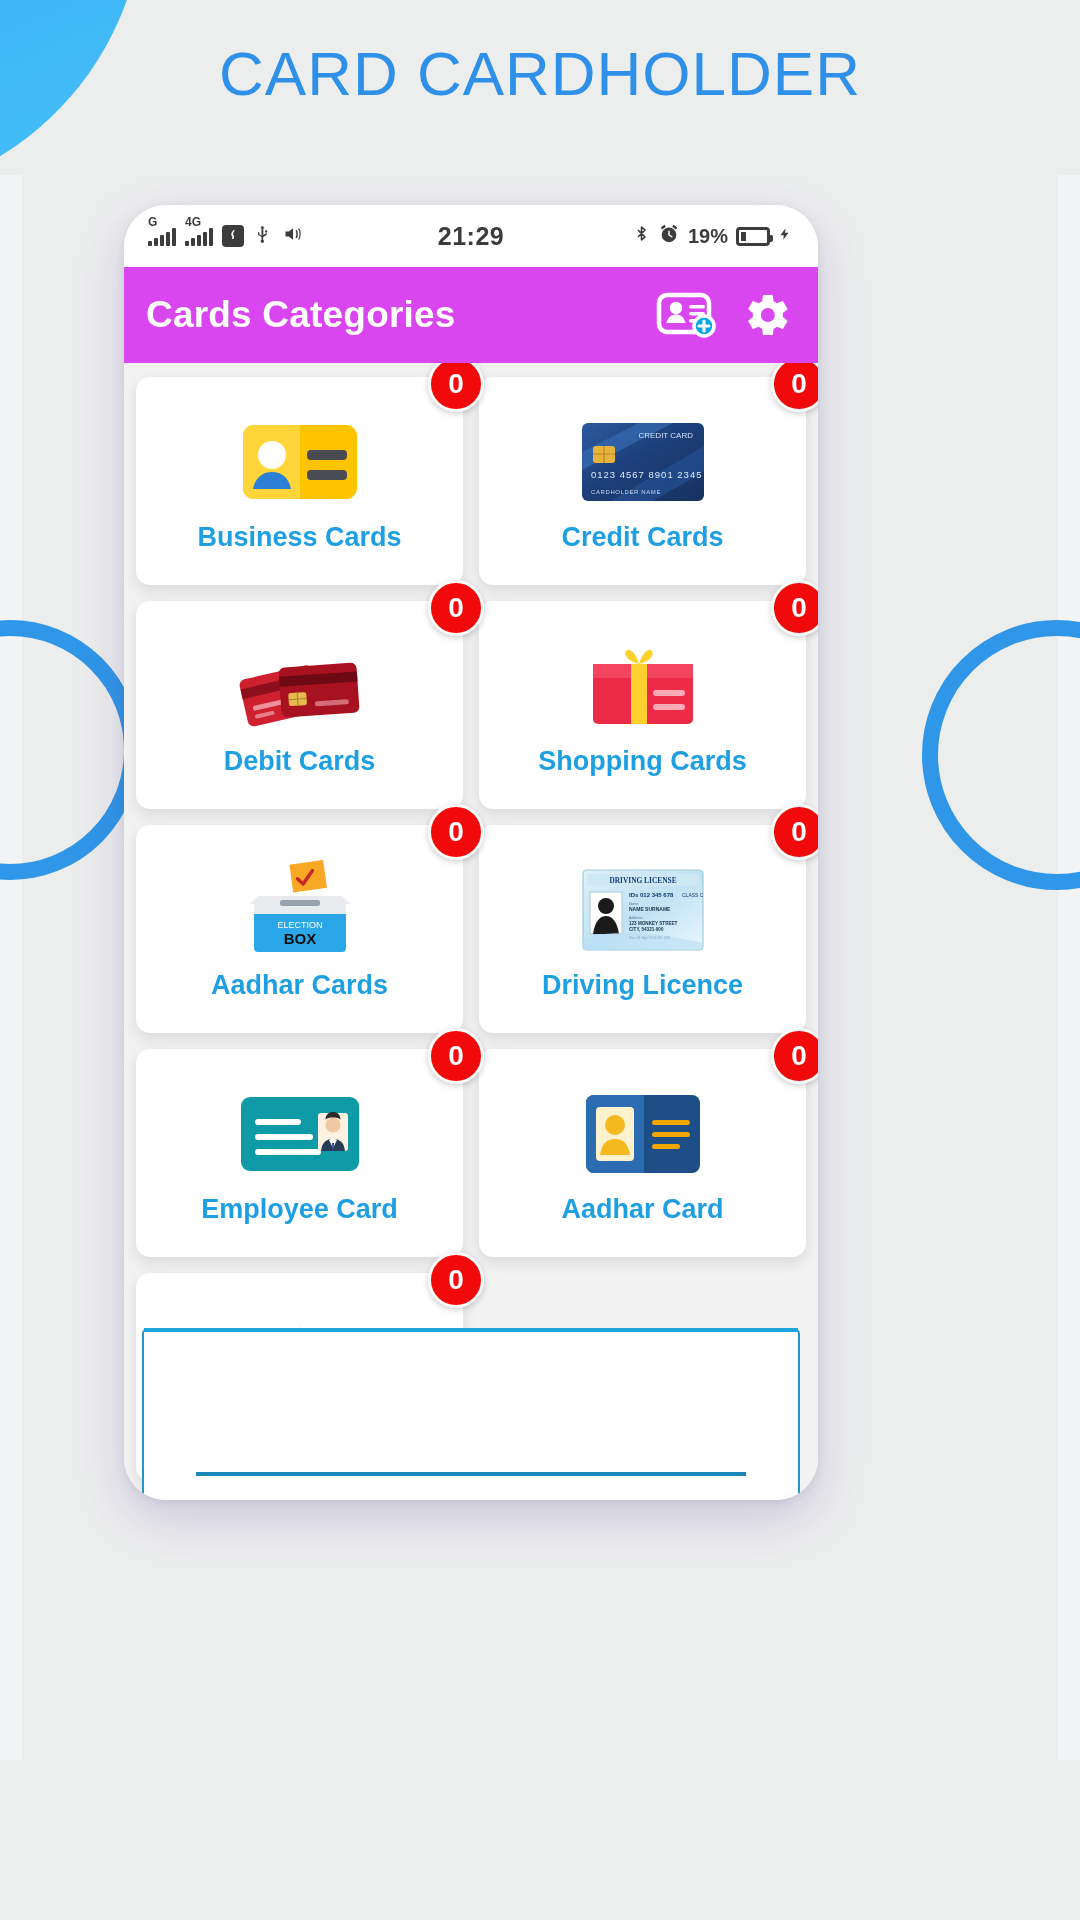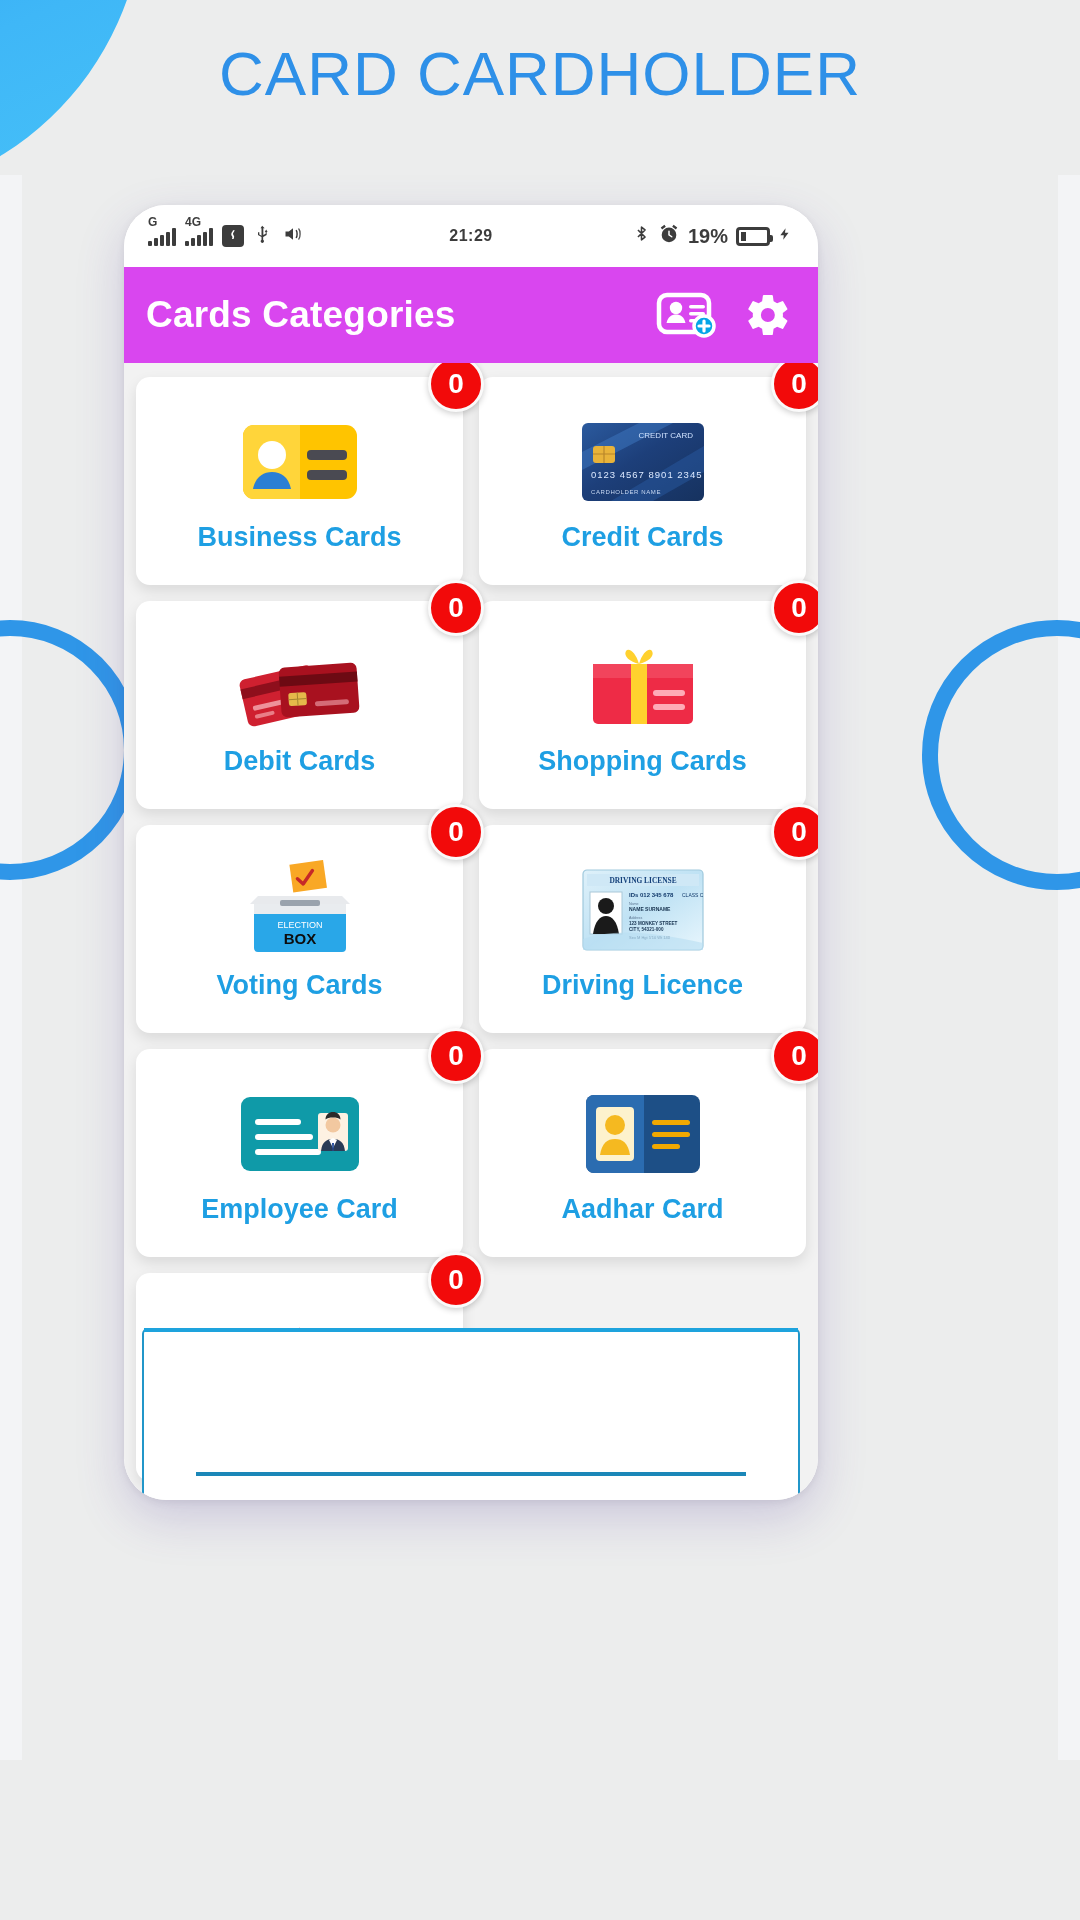--- a/index.html
+++ b/index.html
@@ -65,21 +65,21 @@
   .statusbar {
     height: 62px; width: 100%;
     display: flex; align-items: center;
     padding: 0 26px 0 24px;
     background: #ffffff;
     position: relative;
   }
   .sb-left { display: flex; align-items: center; gap: 9px; }
   .sb-center {
     position: absolute; left: 0; right: 0; text-align: center;
-    font-size: 16px; font-weight: bold; color: #3c3c3c; letter-spacing: .5px;
+    font-size: 25px; font-weight: bold; color: #3c3c3c; letter-spacing: .5px;
   }
   .sb-right {
     margin-left: auto; display: flex; align-items: center; gap: 8px;
     font-size: 20px; font-weight: bold; color: #3c3c3c;
   }
   .ic { display: inline-block; }
   .bars { display: inline-flex; align-items: flex-end; gap: 2px; height: 20px; }
   .bars i { display:block; width: 4px; background: #3c3c3c; border-radius: 1px; }
   .bars i:nth-child(1){height:5px}.bars i:nth-child(2){height:8px}
   .bars i:nth-child(3){height:11px}.bars i:nth-child(4){height:14px}
@@ -352,21 +352,21 @@
                 <path d="M58 17l5 6 11-12" stroke="#c62828" stroke-width="3.4" fill="none" stroke-linecap="round" stroke-linejoin="round"></path>
               </g>
               <path d="M10 44h100l-8-8H18z" fill="#e8eaed"></path>
               <rect x="14" y="44" width="92" height="48" rx="4" fill="#29a7e8"></rect>
               <rect x="14" y="44" width="92" height="10" fill="#e9ecef"></rect>
               <rect x="40" y="40" width="40" height="6" rx="2" fill="#9aa3ad"></rect>
               <text x="60" y="68" font-size="9" fill="#ffffff" text-anchor="middle" font-family="Liberation Sans, sans-serif">ELECTION</text>
               <text x="60" y="84" font-size="15" font-weight="bold" fill="#0d0d0d" text-anchor="middle" font-family="Liberation Sans, sans-serif">BOX</text>
             </svg>
           </div>
-          <div class="tile-label">Voting Cards</div>
+          <div class="tile-label">Aadhar Cards</div>
         </div>
 
         <div class="tile">
           <div class="badge">0</div>
           <div class="tile-icon">
             <svg class="art" width="122" height="82" viewBox="0 0 122 82">
               <defs>
                 <linearGradient id="dlg" x1="0" y1="0" x2="1" y2="1">
                   <stop offset="0" stop-color="#dff1fa"></stop>
                     <stop offset=".5" stop-color="#bfe2f4"></stop>

